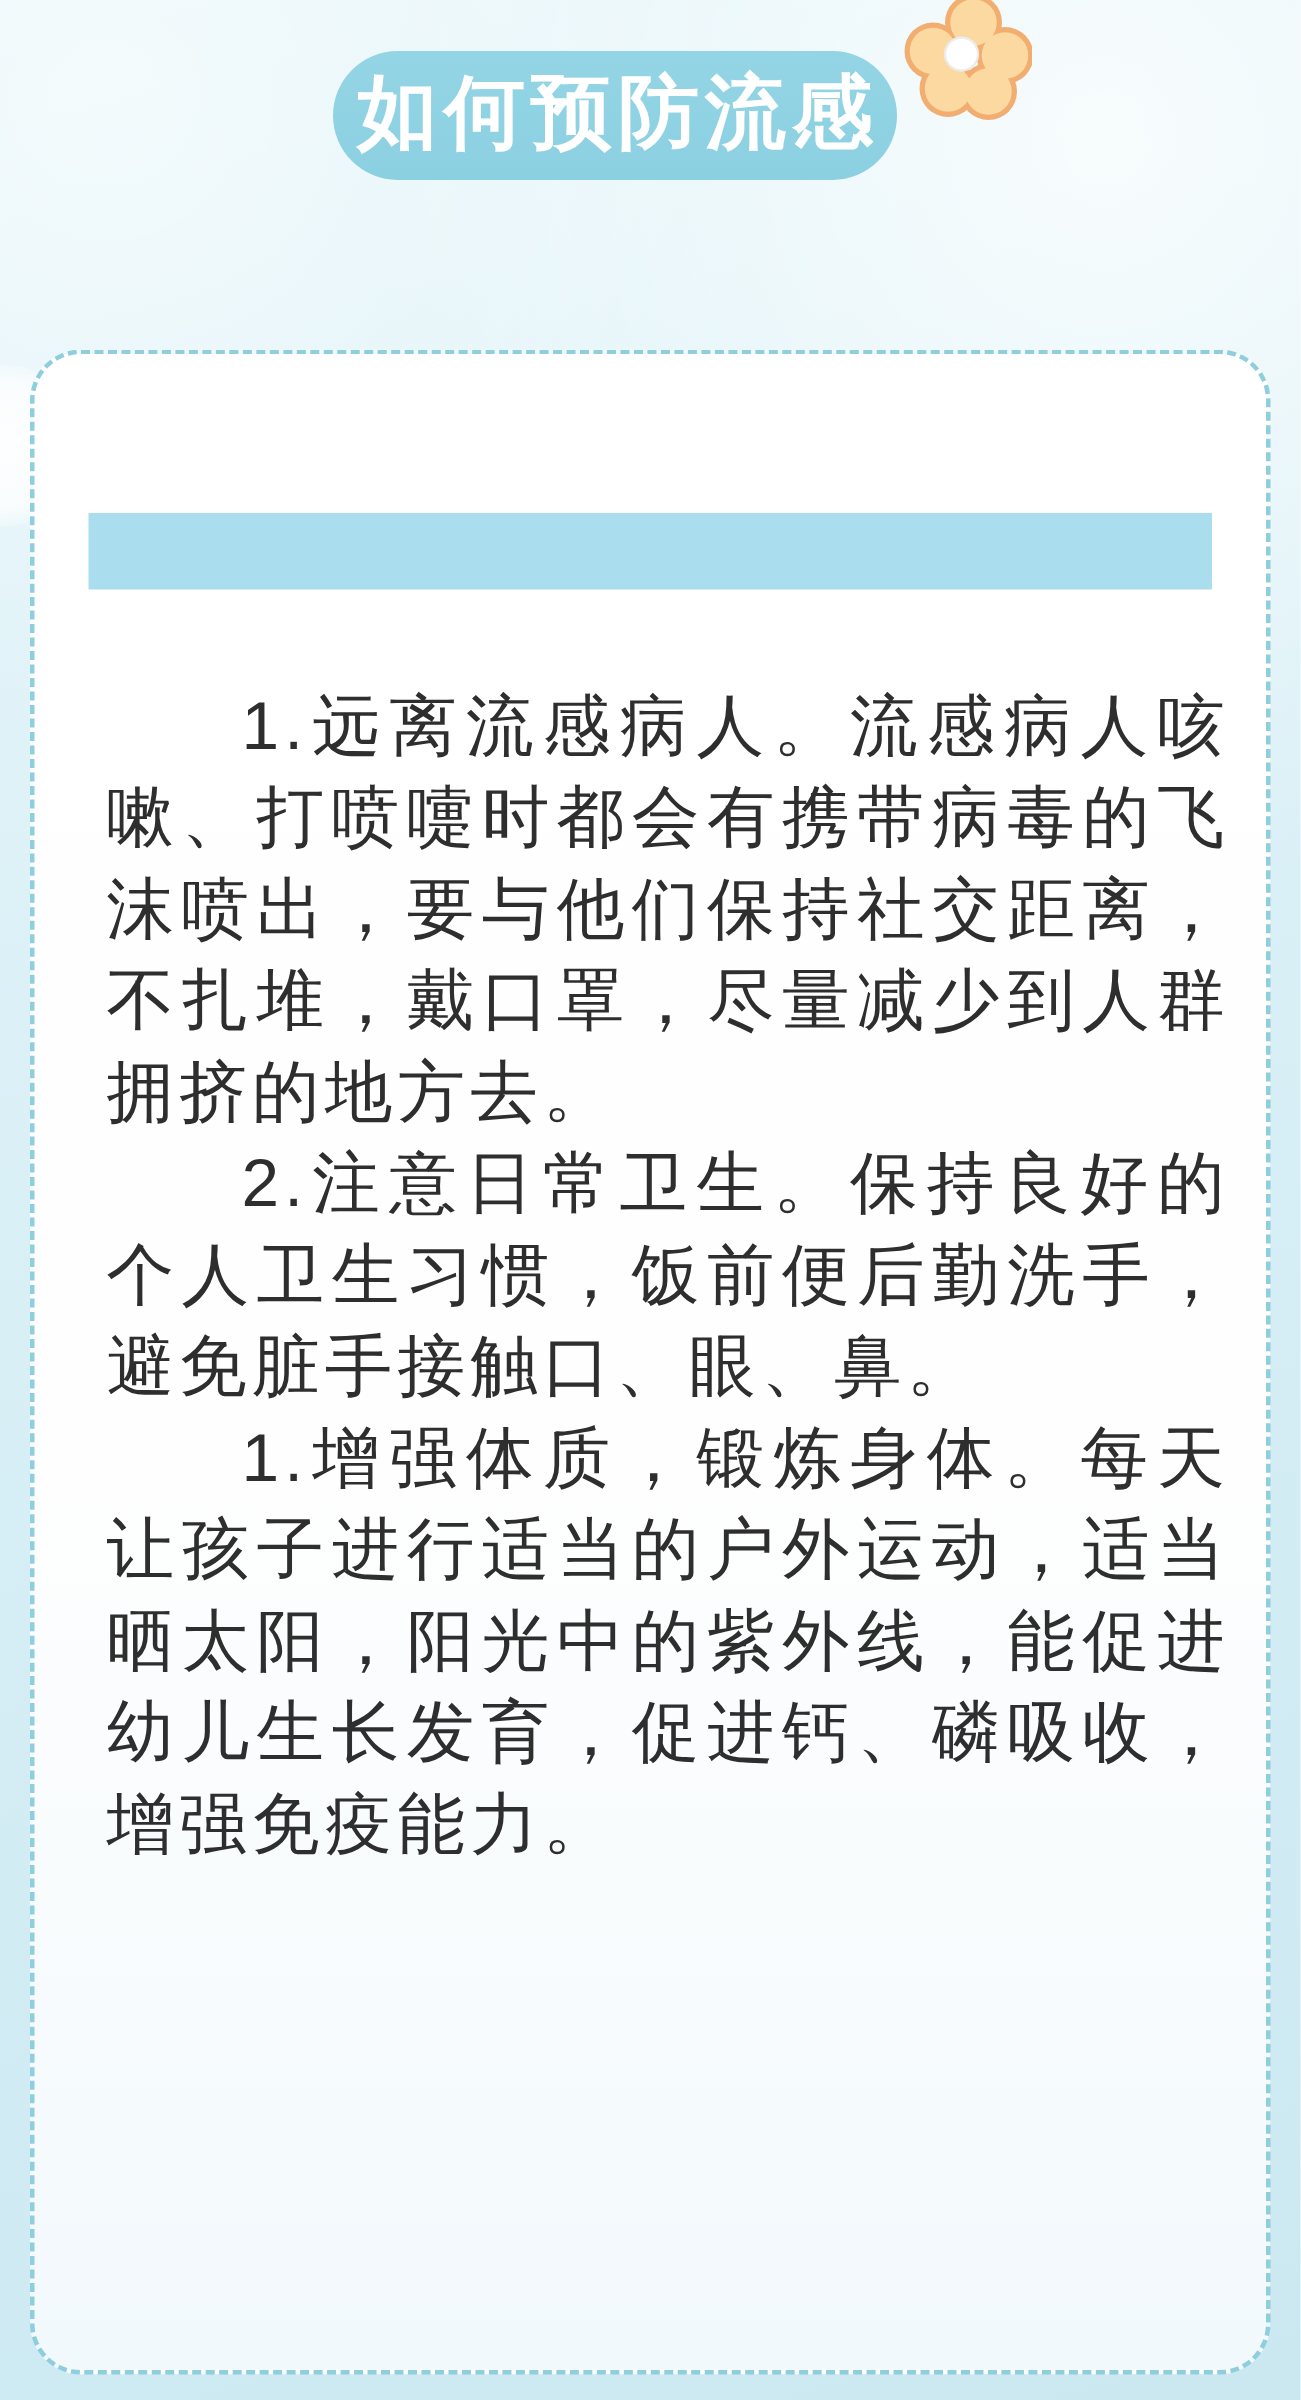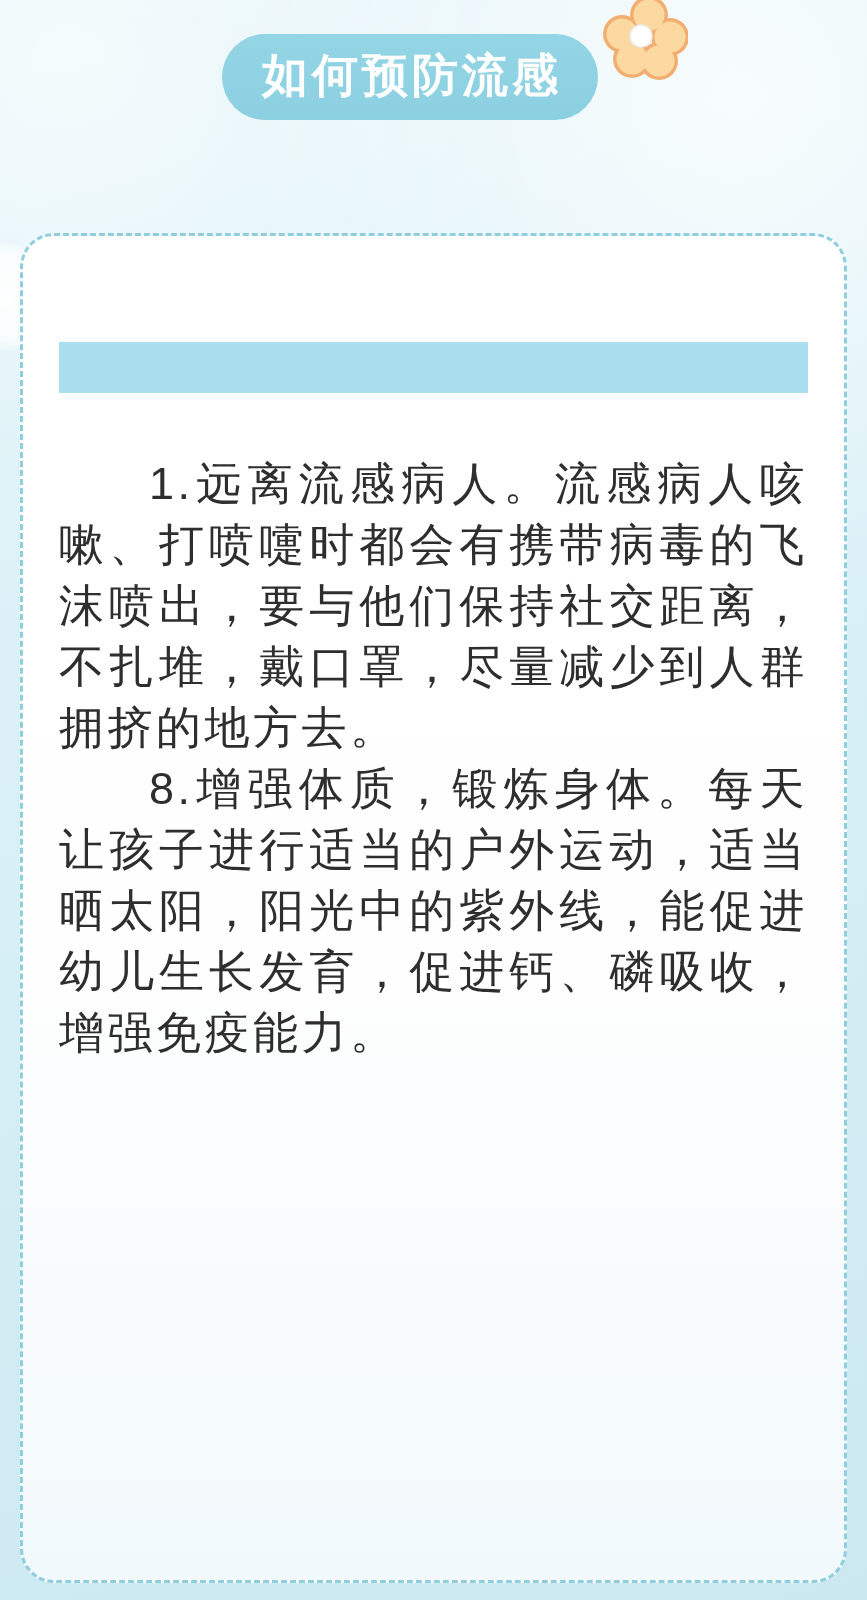--- a/index.html
+++ b/index.html
@@ -33,21 +33,21 @@
     width: 376px;
     height: 86px;
     border-radius: 43px;
     background: linear-gradient(180deg, #94d5e5 0%, #8bd0e1 100%);
     display: flex;
     align-items: center;
     justify-content: center;
   }
   .title-pill .title-text {
     color: #ffffff;
-    font-size: 46px;
+    font-size: 54px;
     font-weight: 700;
     letter-spacing: 4px;
     text-indent: 4px;
     line-height: 1;
     padding-bottom: 4px;
   }
 
   
   .flower {
     position: absolute;
@@ -79,20 +79,21 @@
   .paragraphs { margin-top: 60px; }
   .paragraphs p {
     width: 749px;
     font-size: 45px;
     line-height: 61px;
     letter-spacing: 3.5px;
     color: #2e2e2e;
     text-align: justify;
     text-indent: 2em;
     word-break: break-all;
+    margin-left: 12px;
   }
 </style>
 </head>
 <body>
 
 <div class="bg-blob"></div>
 
 <div class="title-pill">
   <span class="title-text">如何预防流感</span>
 </div>
@@ -114,15 +115,16 @@
     <circle cx="30" cy="62" r="15.5" fill="#fbd9a0"></circle>
     <circle cx="20" cy="37" r="15.5" fill="#fbd9a0"></circle>
   </g>
   <circle cx="39" cy="39" r="11" fill="#ffffff" stroke="#ececec" stroke-width="1.5"></circle>
 </svg>
 
 <div class="content-box">
   <div class="highlight-bar"></div>
   <div class="paragraphs">
     <p>1.远离流感病人。流感病人咳嗽、打喷嚏时都会有携带病毒的飞沫喷出，要与他们保持社交距离，不扎堆，戴口罩，尽量减少到人群拥挤的地方去。</p>
-    <p>8.增强体质，锻炼身体。每天让孩子进行适当的户外运动，适当晒太阳，阳光中的紫外线，能促进幼儿生长发育，促进钙、磷吸收，增强免疫能力。</p>
+    <p>2.注意日常卫生。保持良好的个人卫生习惯，饭前便后勤洗手，避免脏手接触口、眼、鼻。</p>
+    <p>1.增强体质，锻炼身体。每天让孩子进行适当的户外运动，适当晒太阳，阳光中的紫外线，能促进幼儿生长发育，促进钙、磷吸收，增强免疫能力。</p>
   </div>
 </div>
 
 </body></html>

